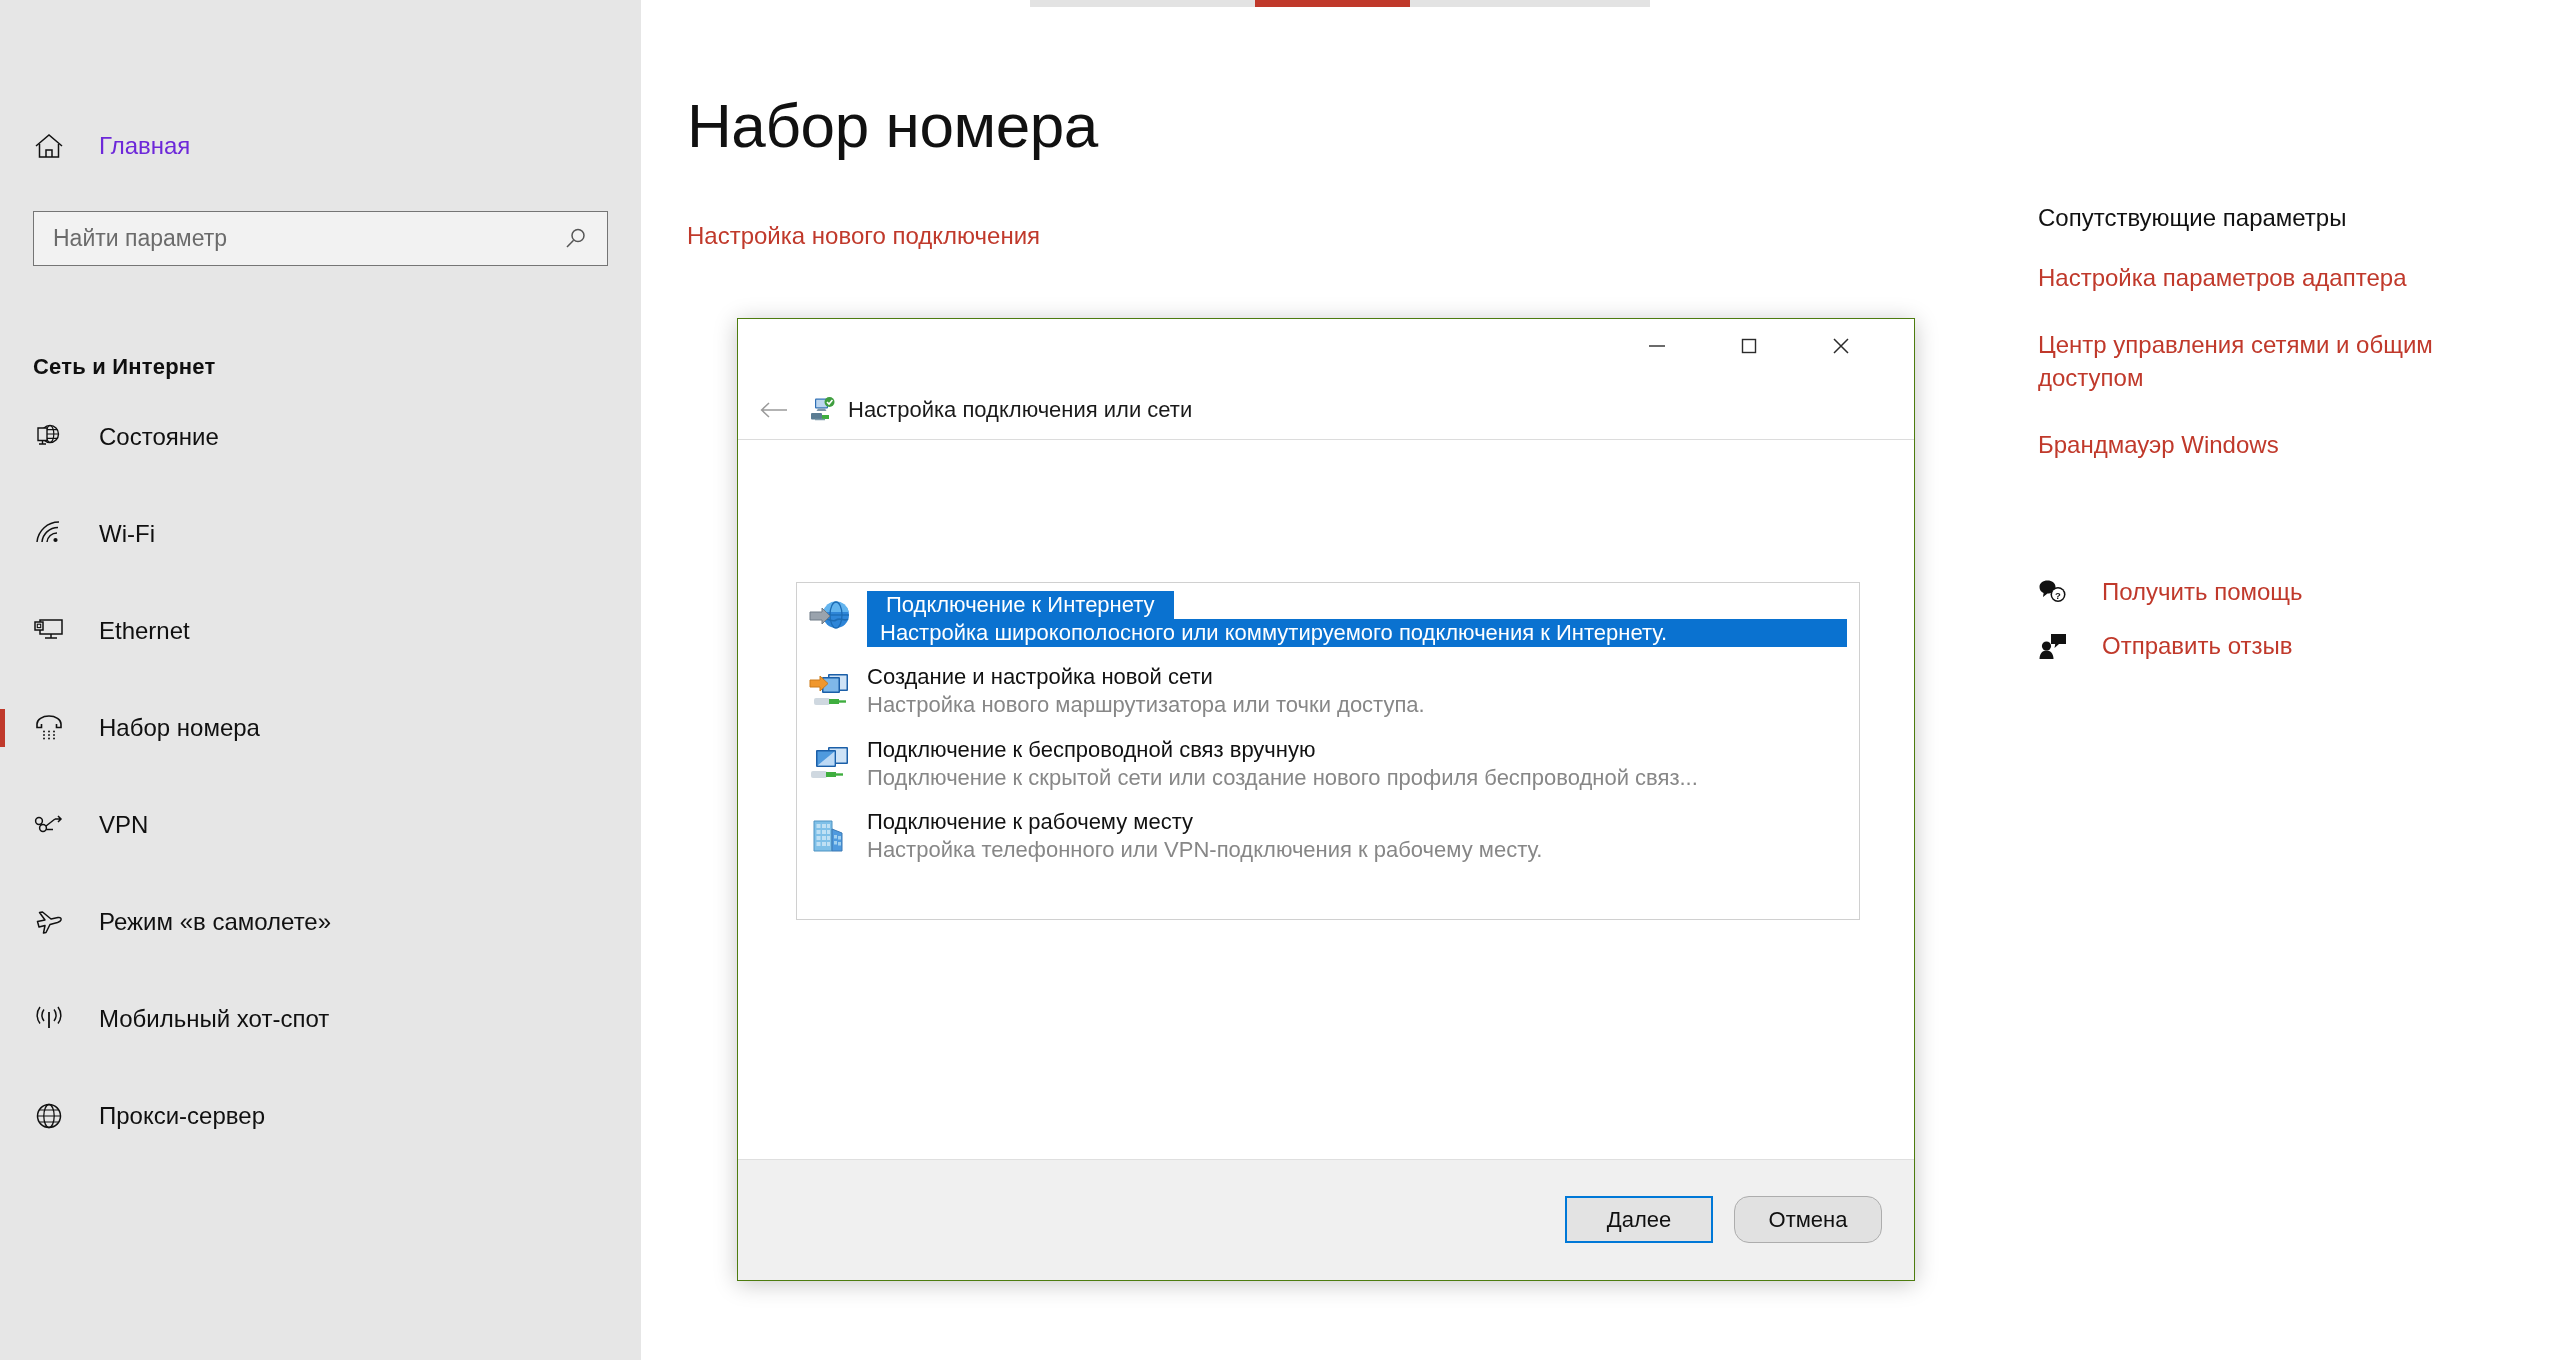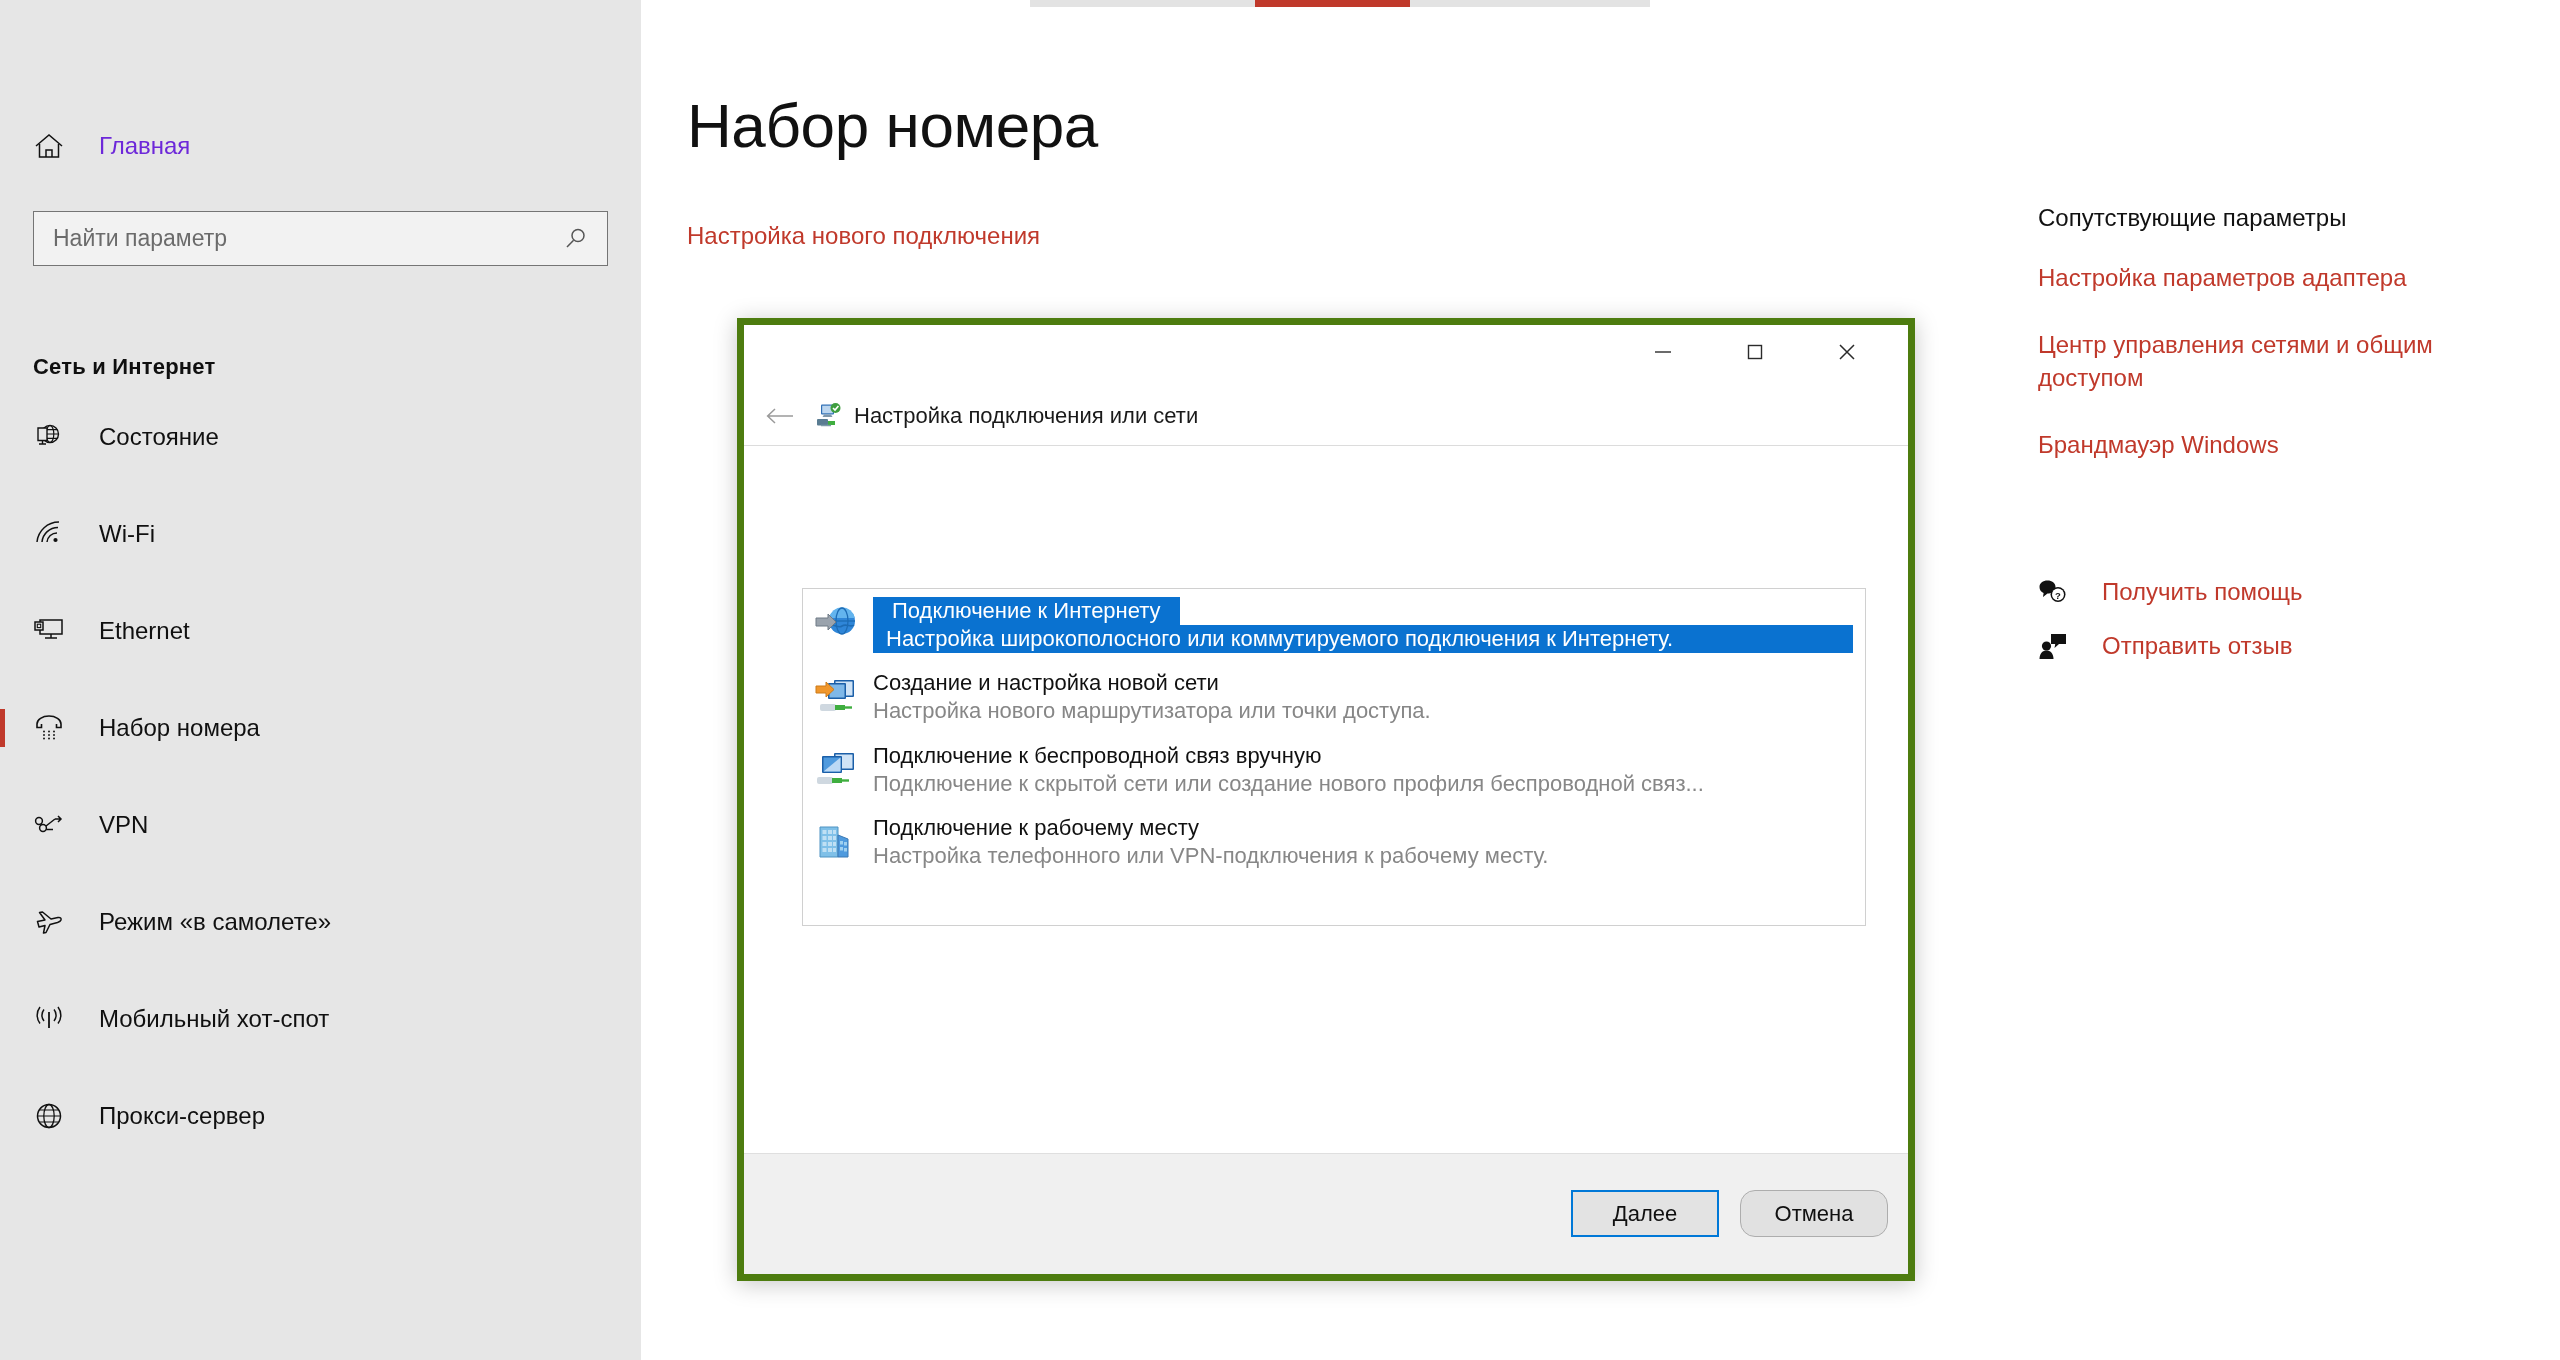--- a/index.html
+++ b/index.html
@@ -139,21 +139,21 @@
   .help-row{
     display:flex;align-items:center;margin-bottom:26px;cursor:pointer;
   }
   .help-row .ico{width:46px;display:flex;align-items:center;justify-content:flex-start;flex:0 0 auto;}
   .help-row .lbl{font-size:24px;color:#c0392b;margin-left:18px;white-space:nowrap;}
 
   
   #wizard-dialog{
     position:absolute;left:737px;top:318px;width:1178px;height:963px;
     background:#ffffff;
-    border:7px solid #4d7c0f;
+    border:1px solid #4d7c0f;
     box-shadow:0 3px 22px rgba(0,0,0,0.22);
     box-sizing:border-box;
     font-family:"Liberation Sans","DejaVu Sans",sans-serif;
     overflow:hidden;
   }
   #dialog-caption{
     position:absolute;left:0;top:0;width:100%;height:61px;background:#ffffff;
   }
   .dlg-caption-btn{
     position:absolute;top:0;width:74px;height:53px;

